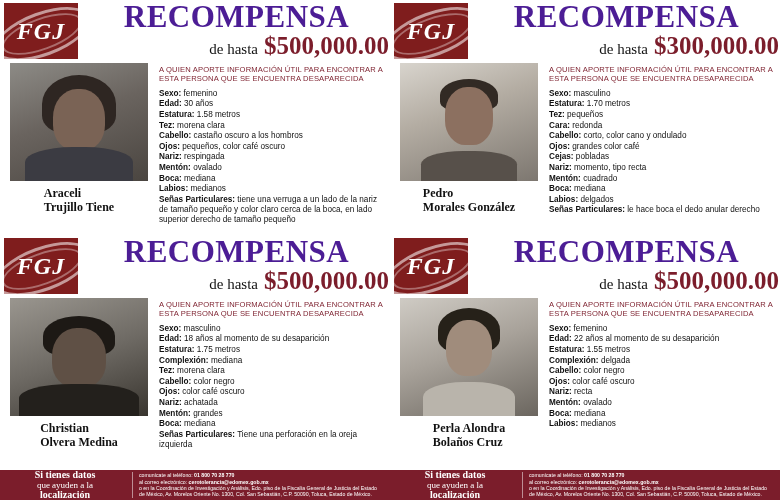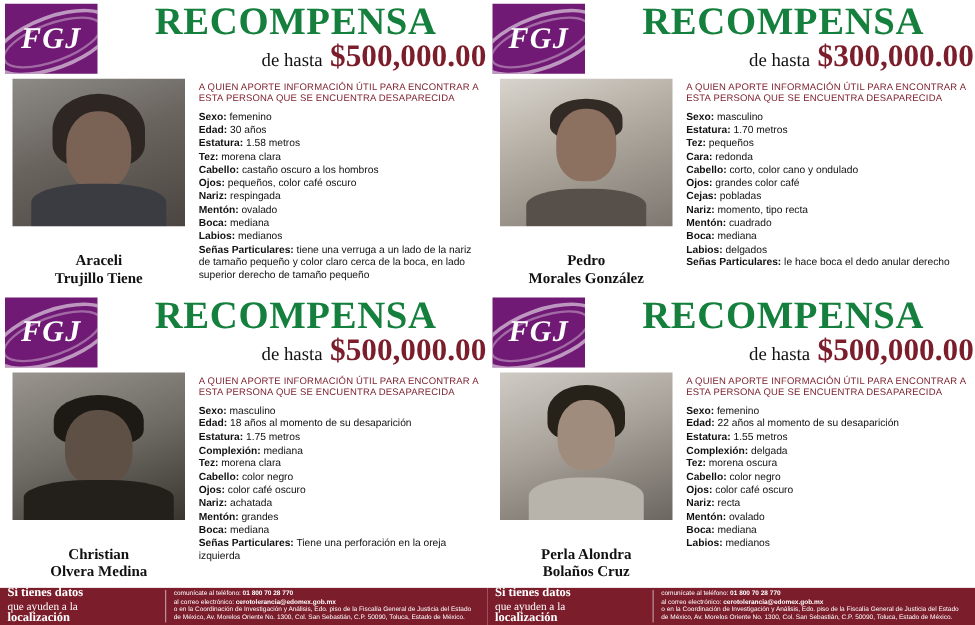--- a/index.html
+++ b/index.html
@@ -30,21 +30,21 @@
     flex-direction:column;
   }
   
   .top{
     display:flex;
     align-items:flex-start;
     height:58px;
   }
   .logo{
     width:74px;height:56px;
-    background:#701a75;
+    background:#7f1d1d;
     position:relative;
     flex:0 0 auto;
     margin:2px 0 0 3px;
     display:flex;
     align-items:center;
     justify-content:center;
     overflow:hidden;
   }
   .logo .fgj{
     color:#ffffff;
@@ -77,21 +77,21 @@
     flex:1 1 auto;
     padding-left:6px;
     padding-top:0px;
     text-align:center;
   }
   .recompensa{
     font-family:"Liberation Serif", serif;
     font-weight:bold;
     font-size:31px;
     line-height:32px;
-    color:#15803d;
+    color:#4c1d95;
     letter-spacing:.5px;
   }
   .hasta-line{
     display:flex;
     align-items:baseline;
     justify-content:flex-end;
     gap:6px;
     margin-top:0;
   }
   .de-hasta{
@@ -154,27 +154,27 @@
     left:50%;
     transform:translateX(-50%);
     bottom:0;
     border-radius:44% 44% 0 0;
   }
   .t1{width:108px;height:34px;background:#3b3b42;}
   .t2{width:96px;height:30px;background:#57504a;}
   .t3{width:120px;height:32px;background:#23201c;}
   .t4{width:92px;height:34px;background:#b9b4ab;}
   .pname{
-    text-align:center;
+    text-align:left;
     font-family:"Liberation Serif", serif;
     font-weight:bold;
     font-size:12px;
     line-height:14px;
     color:#111;
-    margin-top:20px;
+    margin-top:5px;
   }
   .data-col{
     flex:1 1 auto;
     padding-left:6px;
     padding-right:2px;
   }
   .callout{
     color:#7b1d2b;
     font-size:7.6px;
     line-height:9.4px;
@@ -196,21 +196,21 @@
     background:#7b1d2b;
     color:#ffffff;
     display:flex;
     align-items:center;
     box-sizing:border-box;
     padding:3px 6px;
     overflow:hidden;
   }
   .foot-left{
     flex:0 0 118px;
-    text-align:left;
+    text-align:center;
     padding-right:8px;
     line-height:10px;
   }
   .foot-left .l1{font-family:"Liberation Serif", serif;font-weight:bold;font-size:10px;}
   .foot-left .l2{font-family:"Liberation Serif", serif;font-size:9px;}
   .foot-left .l3{font-family:"Liberation Serif", serif;font-weight:bold;font-size:10px;}
   .foot-right{
     flex:1 1 auto;
     font-size:5.2px;
     line-height:6.4px;
@@ -397,21 +397,20 @@
             <span>Bolaños Cruz</span>
           </div>
         </div>
         <div class="data-col">
           <div class="callout">A QUIEN APORTE INFORMACIÓN ÚTIL PARA ENCONTRAR A ESTA PERSONA QUE SE ENCUENTRA DESAPARECIDA</div>
           <div class="fields">
             <div><b>Sexo:</b> <span>femenino</span></div>
             <div><b>Edad:</b> <span>22 años al momento de su desaparición</span></div>
             <div><b>Estatura:</b> <span>1.55 metros</span></div>
             <div><b>Complexión:</b> <span>delgada</span></div>
-            <div><b>Tez:</b> <span>morena oscura</span></div>
             <div><b>Cabello:</b> <span>color negro</span></div>
             <div><b>Ojos:</b> <span>color café oscuro</span></div>
             <div><b>Nariz:</b> <span>recta</span></div>
             <div><b>Mentón:</b> <span>ovalado</span></div>
             <div><b>Boca:</b> <span>mediana</span></div>
             <div><b>Labios:</b> <span>medianos</span></div>
           </div>
         </div>
       </div>
     </div>

